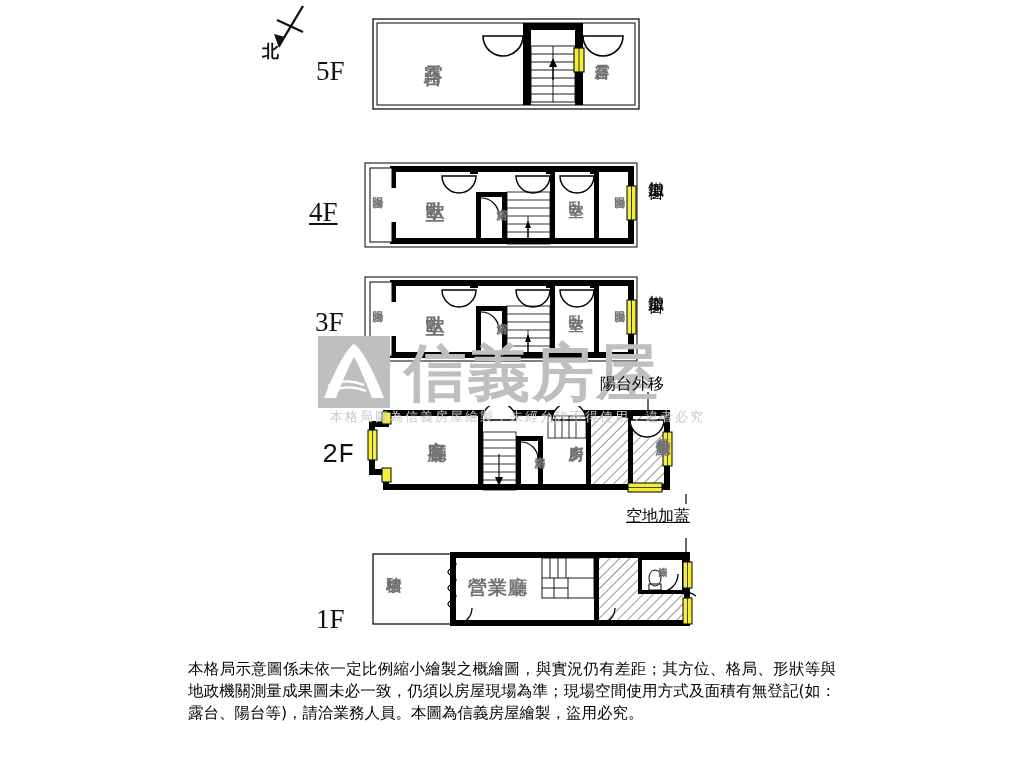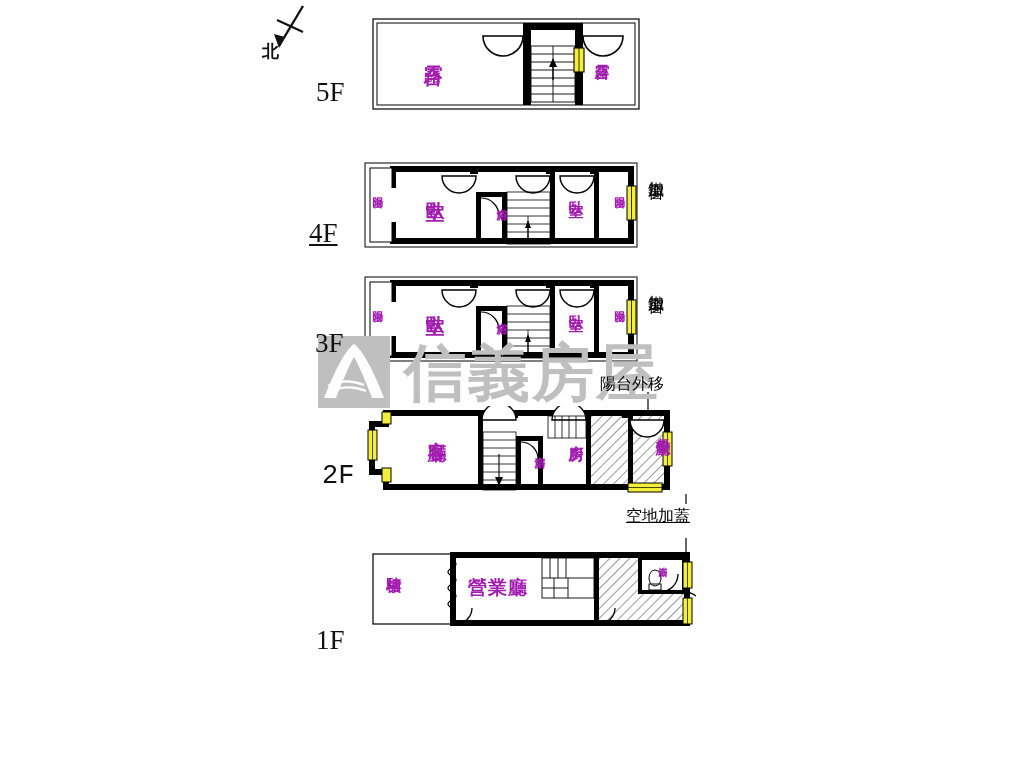--- a/index.html
+++ b/index.html
@@ -38,37 +38,36 @@
   }
 
   
   .floor-label {
     position: absolute;
     font-family: "Liberation Serif", serif;
     font-size: 27px;
     color: #111;
     letter-spacing: 0px;
     z-index: 6;
-    margin-top: 21px;
   }
 
   
   #north { position: absolute; left: 255px; top: 2px; z-index: 6; }
   #north-label {
     position: absolute; left: 262px; top: 40px;
     font-family: "DejaVu Sans", sans-serif;
     font-size: 17px; font-weight: bold; color: #111;
     z-index: 6;
   }
 
   
   .rlabel {
     position: absolute;
     font-family: "DejaVu Sans", sans-serif;
-    color: #a21caf;
+    color: #737373;
     line-height: 1.0;
     text-align: center;
     z-index: 4;
     white-space: nowrap;
   }
   .vert { writing-mode: vertical-rl; text-orientation: upright; }
   .rlabel.big   { font-size: 19px; font-weight: bold; letter-spacing: 1px; }
   .rlabel.med   { font-size: 15px; font-weight: bold; letter-spacing: 1px; }
   .rlabel.small { font-size: 11px; font-weight: bold; letter-spacing: 0px; }
   .rlabel.tiny  { font-size: 9px;  font-weight: bold; letter-spacing: 0px; }
@@ -105,20 +104,21 @@
 
 <div id="page">
 
   <svg id="watermark" viewBox="0 0 400 72" width="400" height="72">
     <rect x="0" y="0" width="72" height="72" fill="#bfbfbf"></rect>
     <path d="M6 62 C20 26 30 12 36 8 C42 12 52 26 66 62 L54 62 C44 36 38 24 36 21 C34 24 28 36 18 62 Z" fill="#ffffff"></path>
     <path d="M10 50 C22 44 34 44 46 49" stroke="#ffffff" stroke-width="2.4" fill="none"></path>
     <path d="M12 56 C24 50 36 50 48 55" stroke="#ffffff" stroke-width="2.4" fill="none"></path>
     <text x="86" y="58" font-family="DejaVu Sans, sans-serif" font-size="62" font-weight="bold" fill="#bfbfbf" letter-spacing="2">信義房屋</text>
   </svg>
+  <div id="watermark-small">本格局圖為信義房屋繪製，未經允許不得使用，違者必究</div>
 
   <svg id="north" width="60" height="60" viewBox="0 0 60 60">
     <line x1="48" y1="4" x2="24" y2="44" stroke="#111" stroke-width="2.4"></line>
     <line x1="22" y1="18" x2="48" y2="30" stroke="#111" stroke-width="2.2"></line>
     <polygon points="24,46 19,32 30,35" fill="#111"></polygon>
   </svg>
   <div id="north-label">北</div>
 
   <div class="floor-label" style="left:316px; top:56px;">5F</div>
   <div class="floor-label" style="left:309px; top:197px;text-decoration:underline;">4F</div>
@@ -374,14 +374,15 @@
 
     <rect x="311" y="14" width="9" height="26" fill="#f2ee3a" stroke="#000" stroke-width="1"></rect>
     <line x1="315.5" y1="14" x2="315.5" y2="40" stroke="#000" stroke-width="0.7"></line>
     <rect x="311" y="50" width="9" height="26" fill="#f2ee3a" stroke="#000" stroke-width="1"></rect>
     <line x1="315.5" y1="50" x2="315.5" y2="76" stroke="#000" stroke-width="0.7"></line>
   </svg>
   <div class="rlabel med vert" style="left:386px; top:565px;">騎樓</div>
   <div class="rlabel big" style="left:468px; top:578px;">營業廳</div>
   <div class="rlabel tiny vert" style="left:658px; top:560px;">浴廁</div>
 
+  <div id="disclaimer">本格局示意圖係未依一定比例縮小繪製之概繪圖，與實況仍有差距；其方位、格局、形狀等與地政機關測量成果圖未必一致，仍須以房屋現場為準；現場空間使用方式及面積有無登記(如：露台、陽台等)，請洽業務人員。本圖為信義房屋繪製，盜用必究。</div>
 
 </div>
 
 </body></html>

